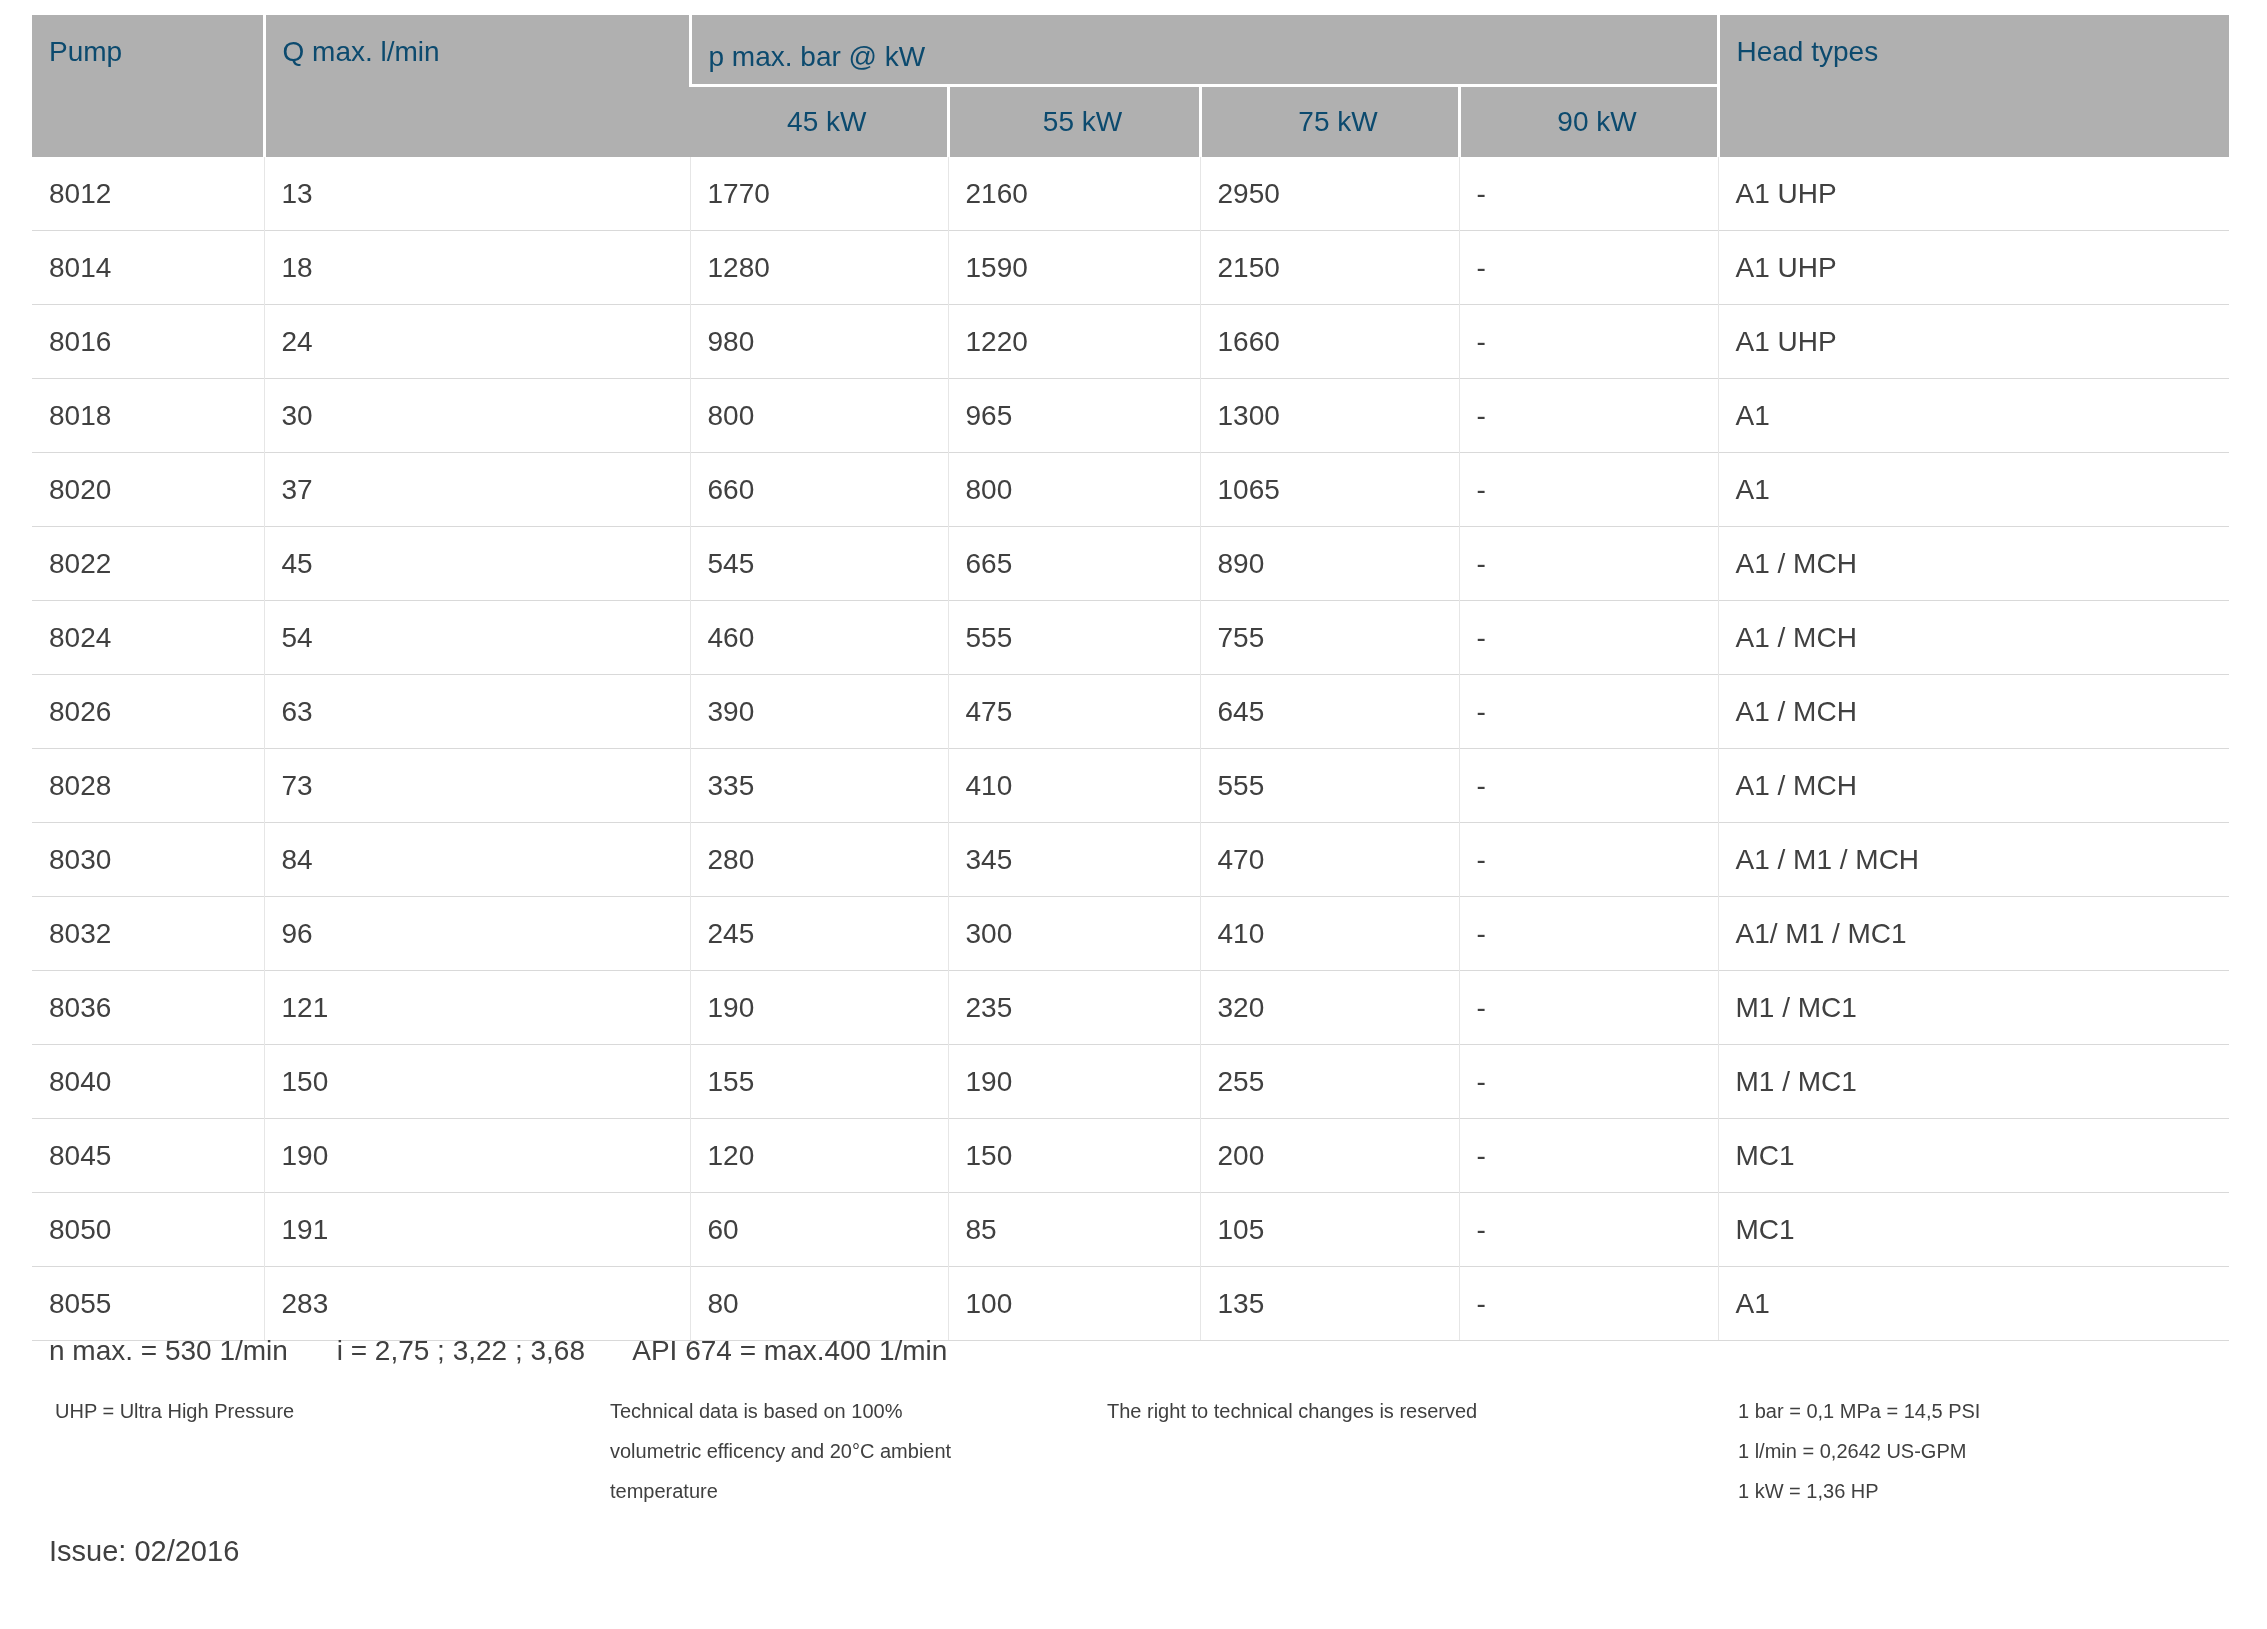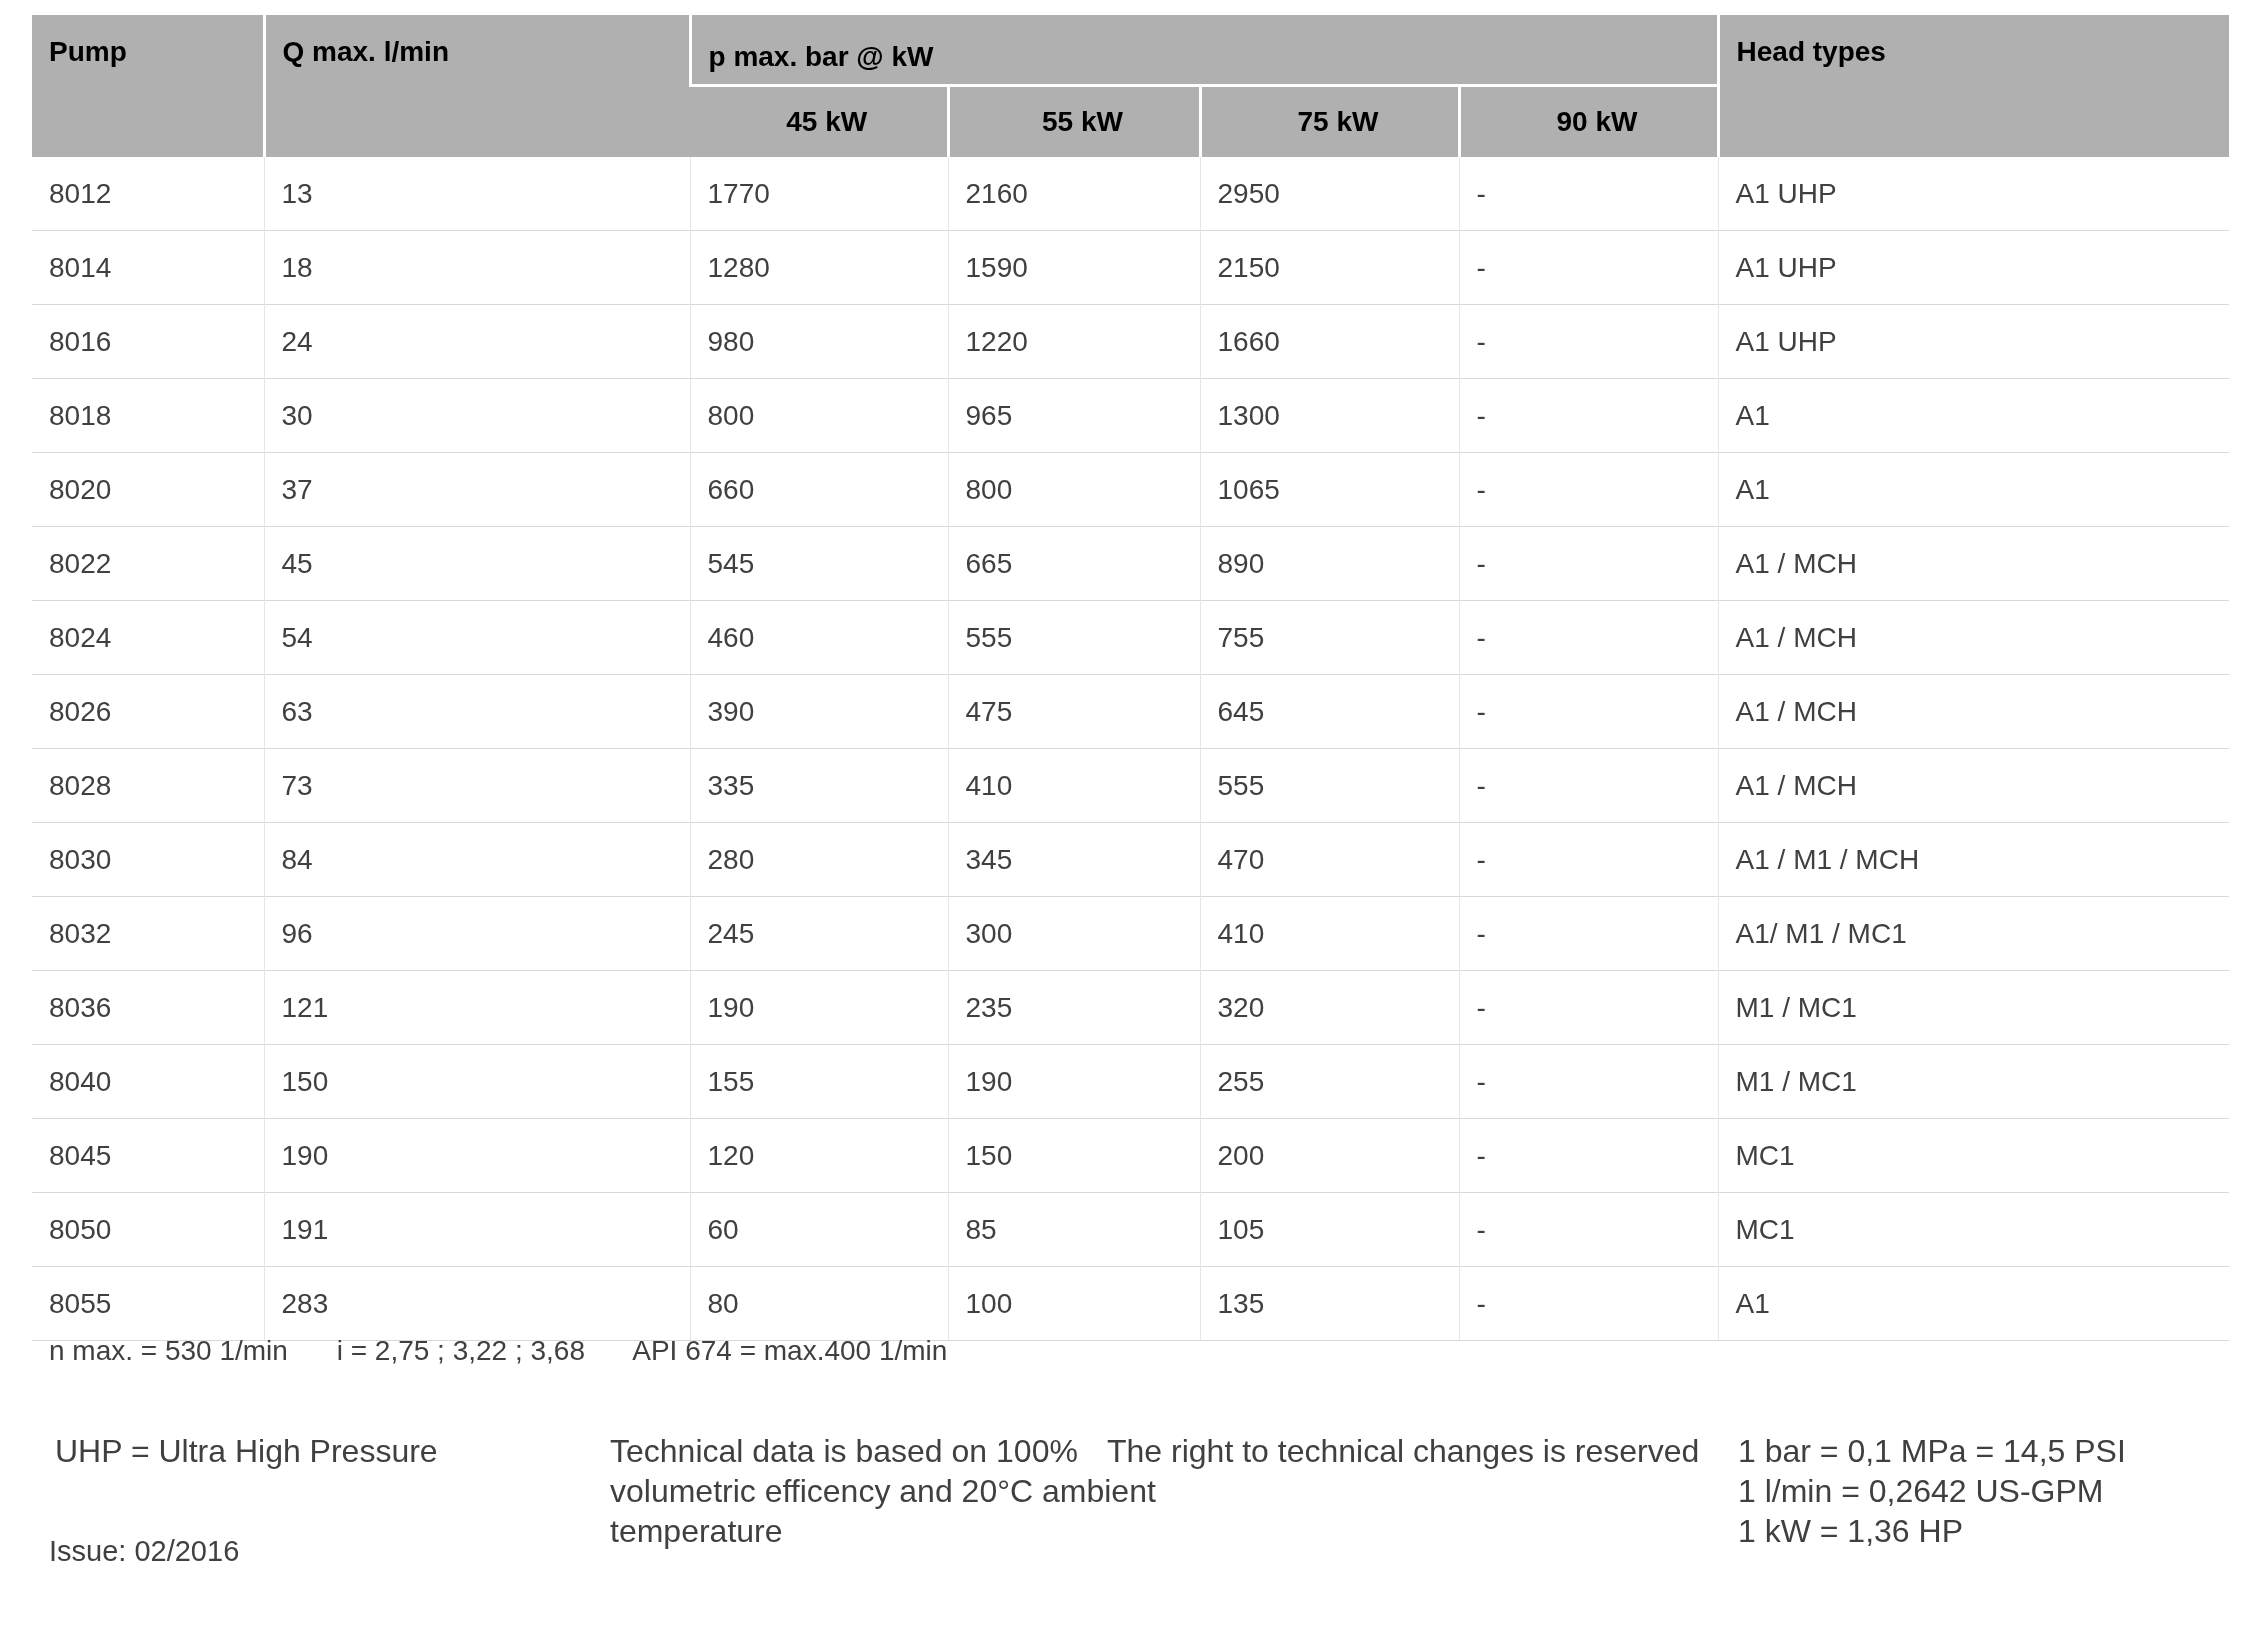--- a/index.html
+++ b/index.html
@@ -21,22 +21,22 @@
     left: 32px;
     top: 15px;
     width: 2197px;
     border-collapse: collapse;
     table-layout: fixed;
     font-size: 28px;
     font-weight: 300;
   }
   thead th {
     background: #b0b0b0;
-    color: #000000;
-    font-weight: 700;
+    color: #0c4a6e;
+    font-weight: 400;
     text-align: left;
     padding: 0 0 0 17px;
   }
   thead tr.top-row { height: 70px; }
   thead tr.sub-row { height: 72px; }
   th.span-cell {
     vertical-align: top;
     padding-top: 18px;
     line-height: 38px;
   }
@@ -67,24 +67,23 @@
     font-size: 28px;
     line-height: 40px;
     white-space: nowrap;
   }
   .note-line span { margin-right: 41px; text-align: center; }
   .note-line span:last-child { margin-right: 0; }
 
   .legend-col {
     position: absolute;
     top: 1391px;
-    font-size: 32px;
+    font-size: 20px;
     line-height: 40px;
     white-space: pre-line;
-    margin-top: 40px;
   }
   .legend-uhp    { left: 55px; }
   .legend-tech   { left: 610px; }
   .legend-rights { left: 1107px; }
   .legend-conv   { left: 1738px; }
 
   .issue-line {
     position: absolute;
     left: 49px;
     top: 1531px;

